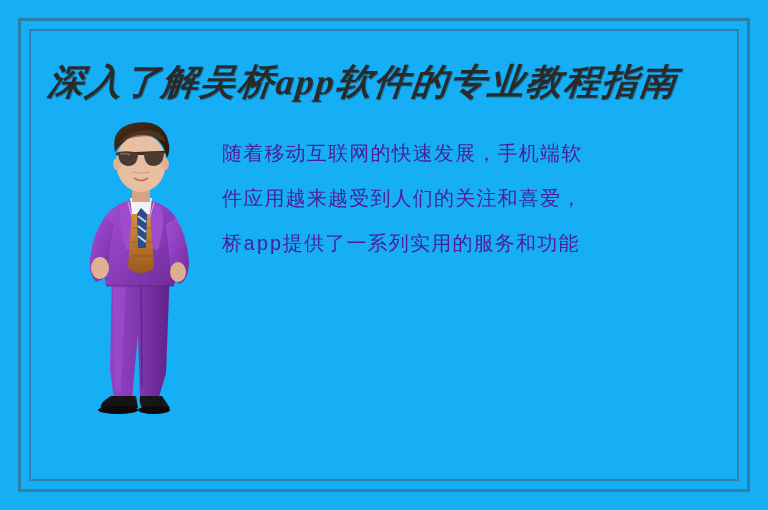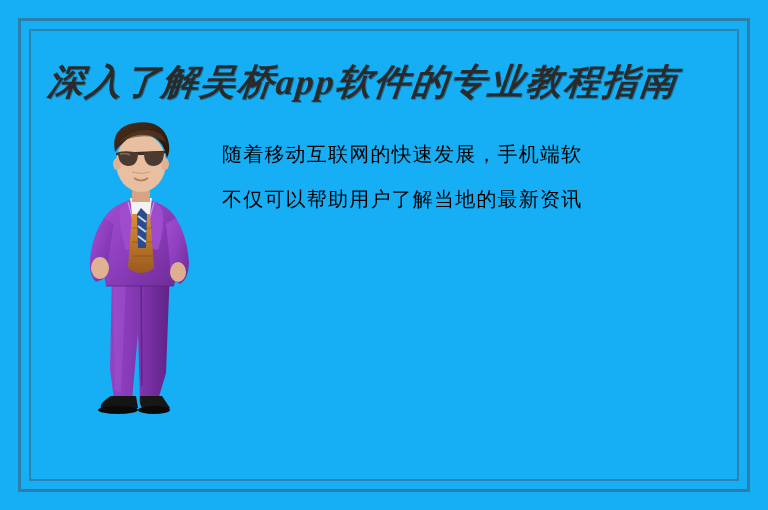--- a/index.html
+++ b/index.html
@@ -59,24 +59,24 @@
     white-space: nowrap;
     transform: skewX(-6deg);
   }
 
   
   .body-text {
     position: absolute;
     left: 222px;
     top: 132px;
     width: 516px;
-    font-family: Liberation Sans, sans-serif;
+    font-family: Liberation Mono, monospace;
     font-size: 20px;
     line-height: 45px;
-    color: #000000;
+    color: #4c1d95;
     letter-spacing: 1.2px;
   }
   .body-text .ln {
     display: block;
     white-space: nowrap;
   }
 
   
   .character {
     position: absolute;
@@ -92,21 +92,22 @@
 
 <div id="poster">
 
   <div class="frame-outer"></div>
   <div class="frame-inner"></div>
 
   <div class="title">深入了解吴桥app软件的专业教程指南</div>
 
   <div class="body-text">
     <span class="ln">随着移动互联网的快速发展，手机端软</span>
-    <span class="ln">不仅可以帮助用户了解当地的最新资讯</span>
+    <span class="ln">件应用越来越受到人们的关注和喜爱，</span>
+    <span class="ln">桥app提供了一系列实用的服务和功能</span>
   </div>
 
   <div class="character">
     <svg viewBox="0 0 150 305" xmlns="http://www.w3.org/2000/svg">
       <defs>
         <linearGradient id="suitG" x1="0" y1="0" x2="1" y2="1">
           <stop offset="0%" stop-color="#A14ED0"></stop>
           <stop offset="45%" stop-color="#8E3FBE"></stop>
           <stop offset="100%" stop-color="#6E2B97"></stop>
         </linearGradient>

